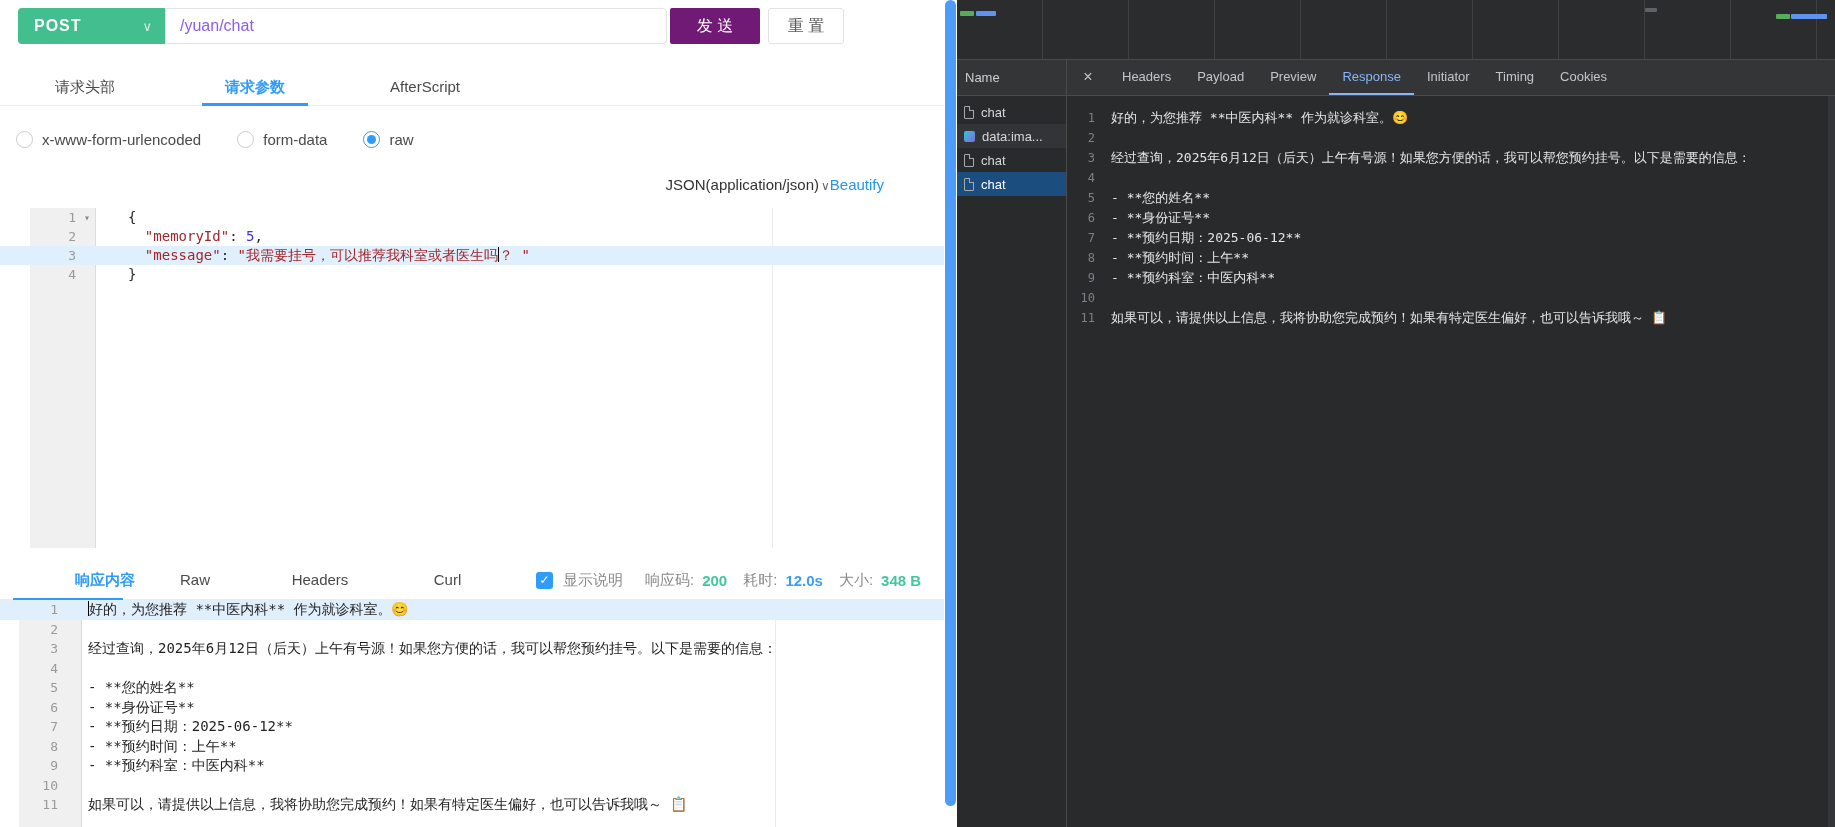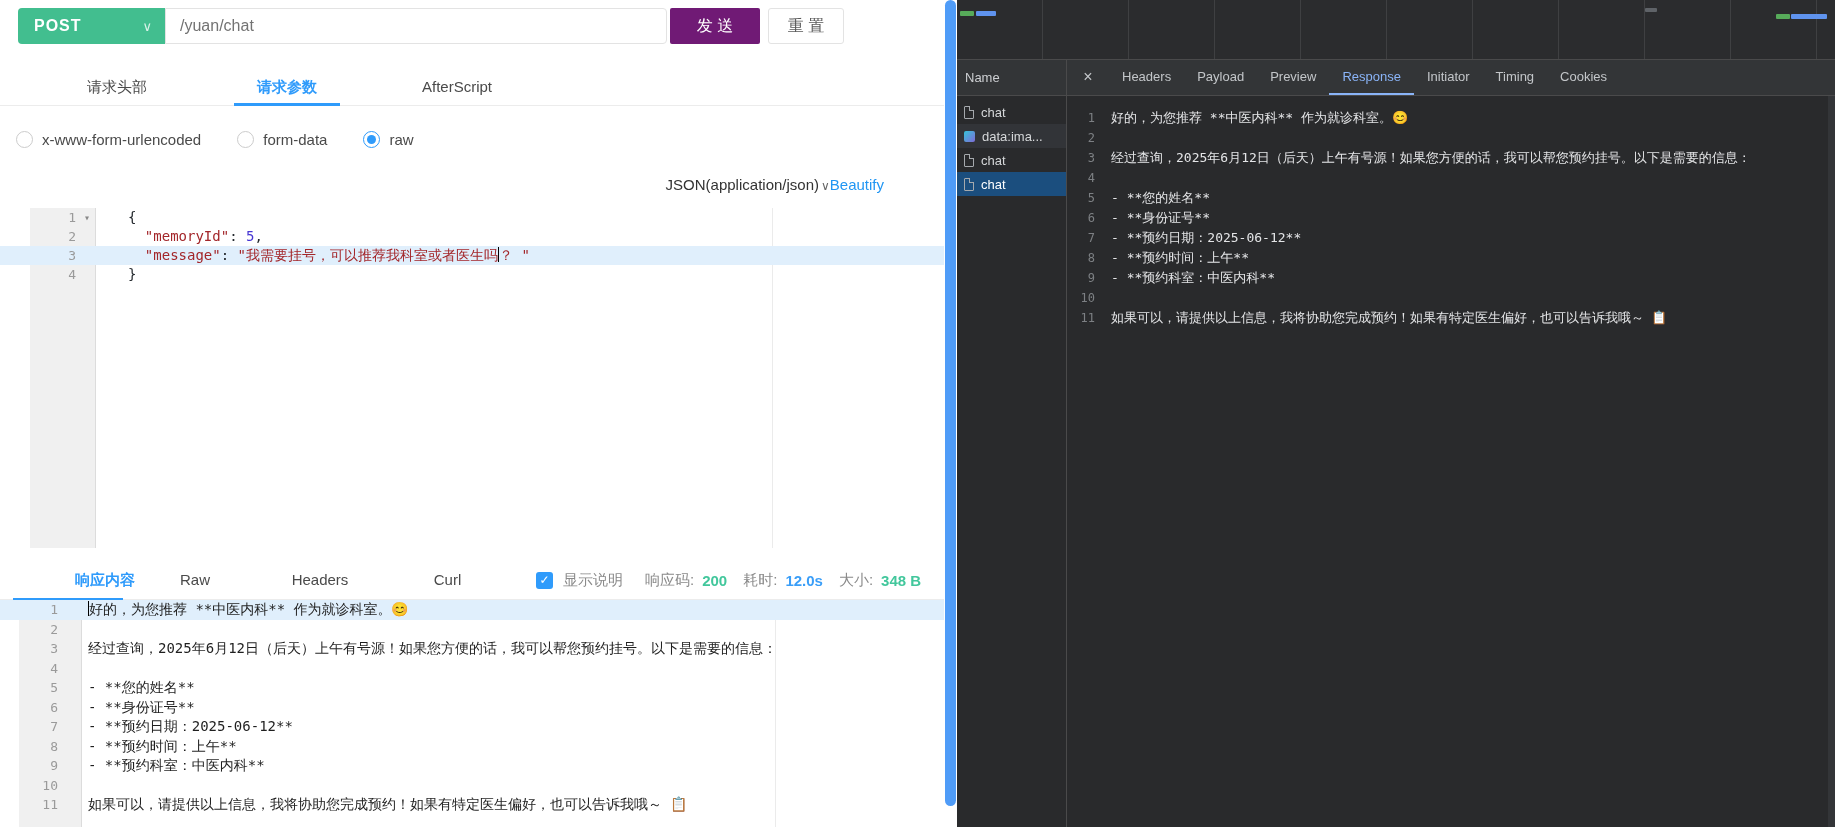--- a/index.html
+++ b/index.html
@@ -5,28 +5,28 @@
   * { margin:0; padding:0; box-sizing:border-box; }
   html,body { width:1835px; height:827px; background:#fff; font-family:"Liberation Sans", sans-serif; overflow:hidden; }
 
   
   .left-panel { position:absolute; left:0; top:0; width:944px; height:827px; background:#fff; }
 
   .req-bar { position:absolute; top:8px; left:18px; height:36px; display:flex; align-items:stretch; }
   .method-select { width:147px; background:#42BE8F; color:#fff; border-radius:4px 0 0 4px;
     display:flex; align-items:center; padding:0 12px 0 16px; font-size:16px; font-weight:600; letter-spacing:1px; cursor:pointer; }
   .method-select .caret { margin-left:auto; font-size:13px; color:rgba(255,255,255,.8); font-weight:400; }
-  .url-input { width:502px; border:1px solid #e3e3e3; border-radius:0 4px 4px 0; font-size:16px; color:#737373;
+  .url-input { width:502px; border:1px solid #e3e3e3; border-radius:0 4px 4px 0; font-size:16px; color:#8b5cf6;
     padding:4px 14px; outline:none; font-family:"Liberation Sans", sans-serif; }
   .send-btn { width:90px; margin-left:3px; background:#701a75; color:#fff; border:none; border-radius:2px;
     font-size:16px; cursor:pointer; }
   .reset-btn { width:76px; margin-left:8px; background:#fff; color:#595959; border:1px solid #e3e3e3; border-radius:3px;
     font-size:16px; cursor:pointer; }
 
-  .req-tabs { position:absolute; top:70px; left:0; width:1028px; height:36px; border-bottom:1px solid #ececec; display:flex;padding-left:32px; }
+  .req-tabs { position:absolute; top:70px; left:0; width:1028px; height:36px; border-bottom:1px solid #ececec; display:flex; }
   .req-tab { width:170px; text-align:center; line-height:34px; font-size:15px; color:#4a4a4a; cursor:pointer; position:relative; }
   .req-tab.active { color:#2F9BFB; font-weight:700; }
   .req-tab.active::after { content:''; position:absolute; left:50%; transform:translateX(-50%); bottom:-1px; width:106px; height:3px; background:#2F9BFB; }
 
   .body-modes { position:absolute; top:124px; left:16px; height:30px; display:flex; align-items:center; gap:36px; }
   .mode-item { display:flex; align-items:center; gap:9px; font-size:15px; color:#4a4a4a; cursor:pointer; }
   .radio { width:17px; height:17px; border-radius:50%; border:1px solid #ccc; background:#fff; position:relative; }
   .radio.checked { border:1px solid #2F9BFB; }
   .radio.checked::after { content:''; position:absolute; left:3px; top:3px; width:9px; height:9px; border-radius:50%; background:#2F9BFB; }
 

